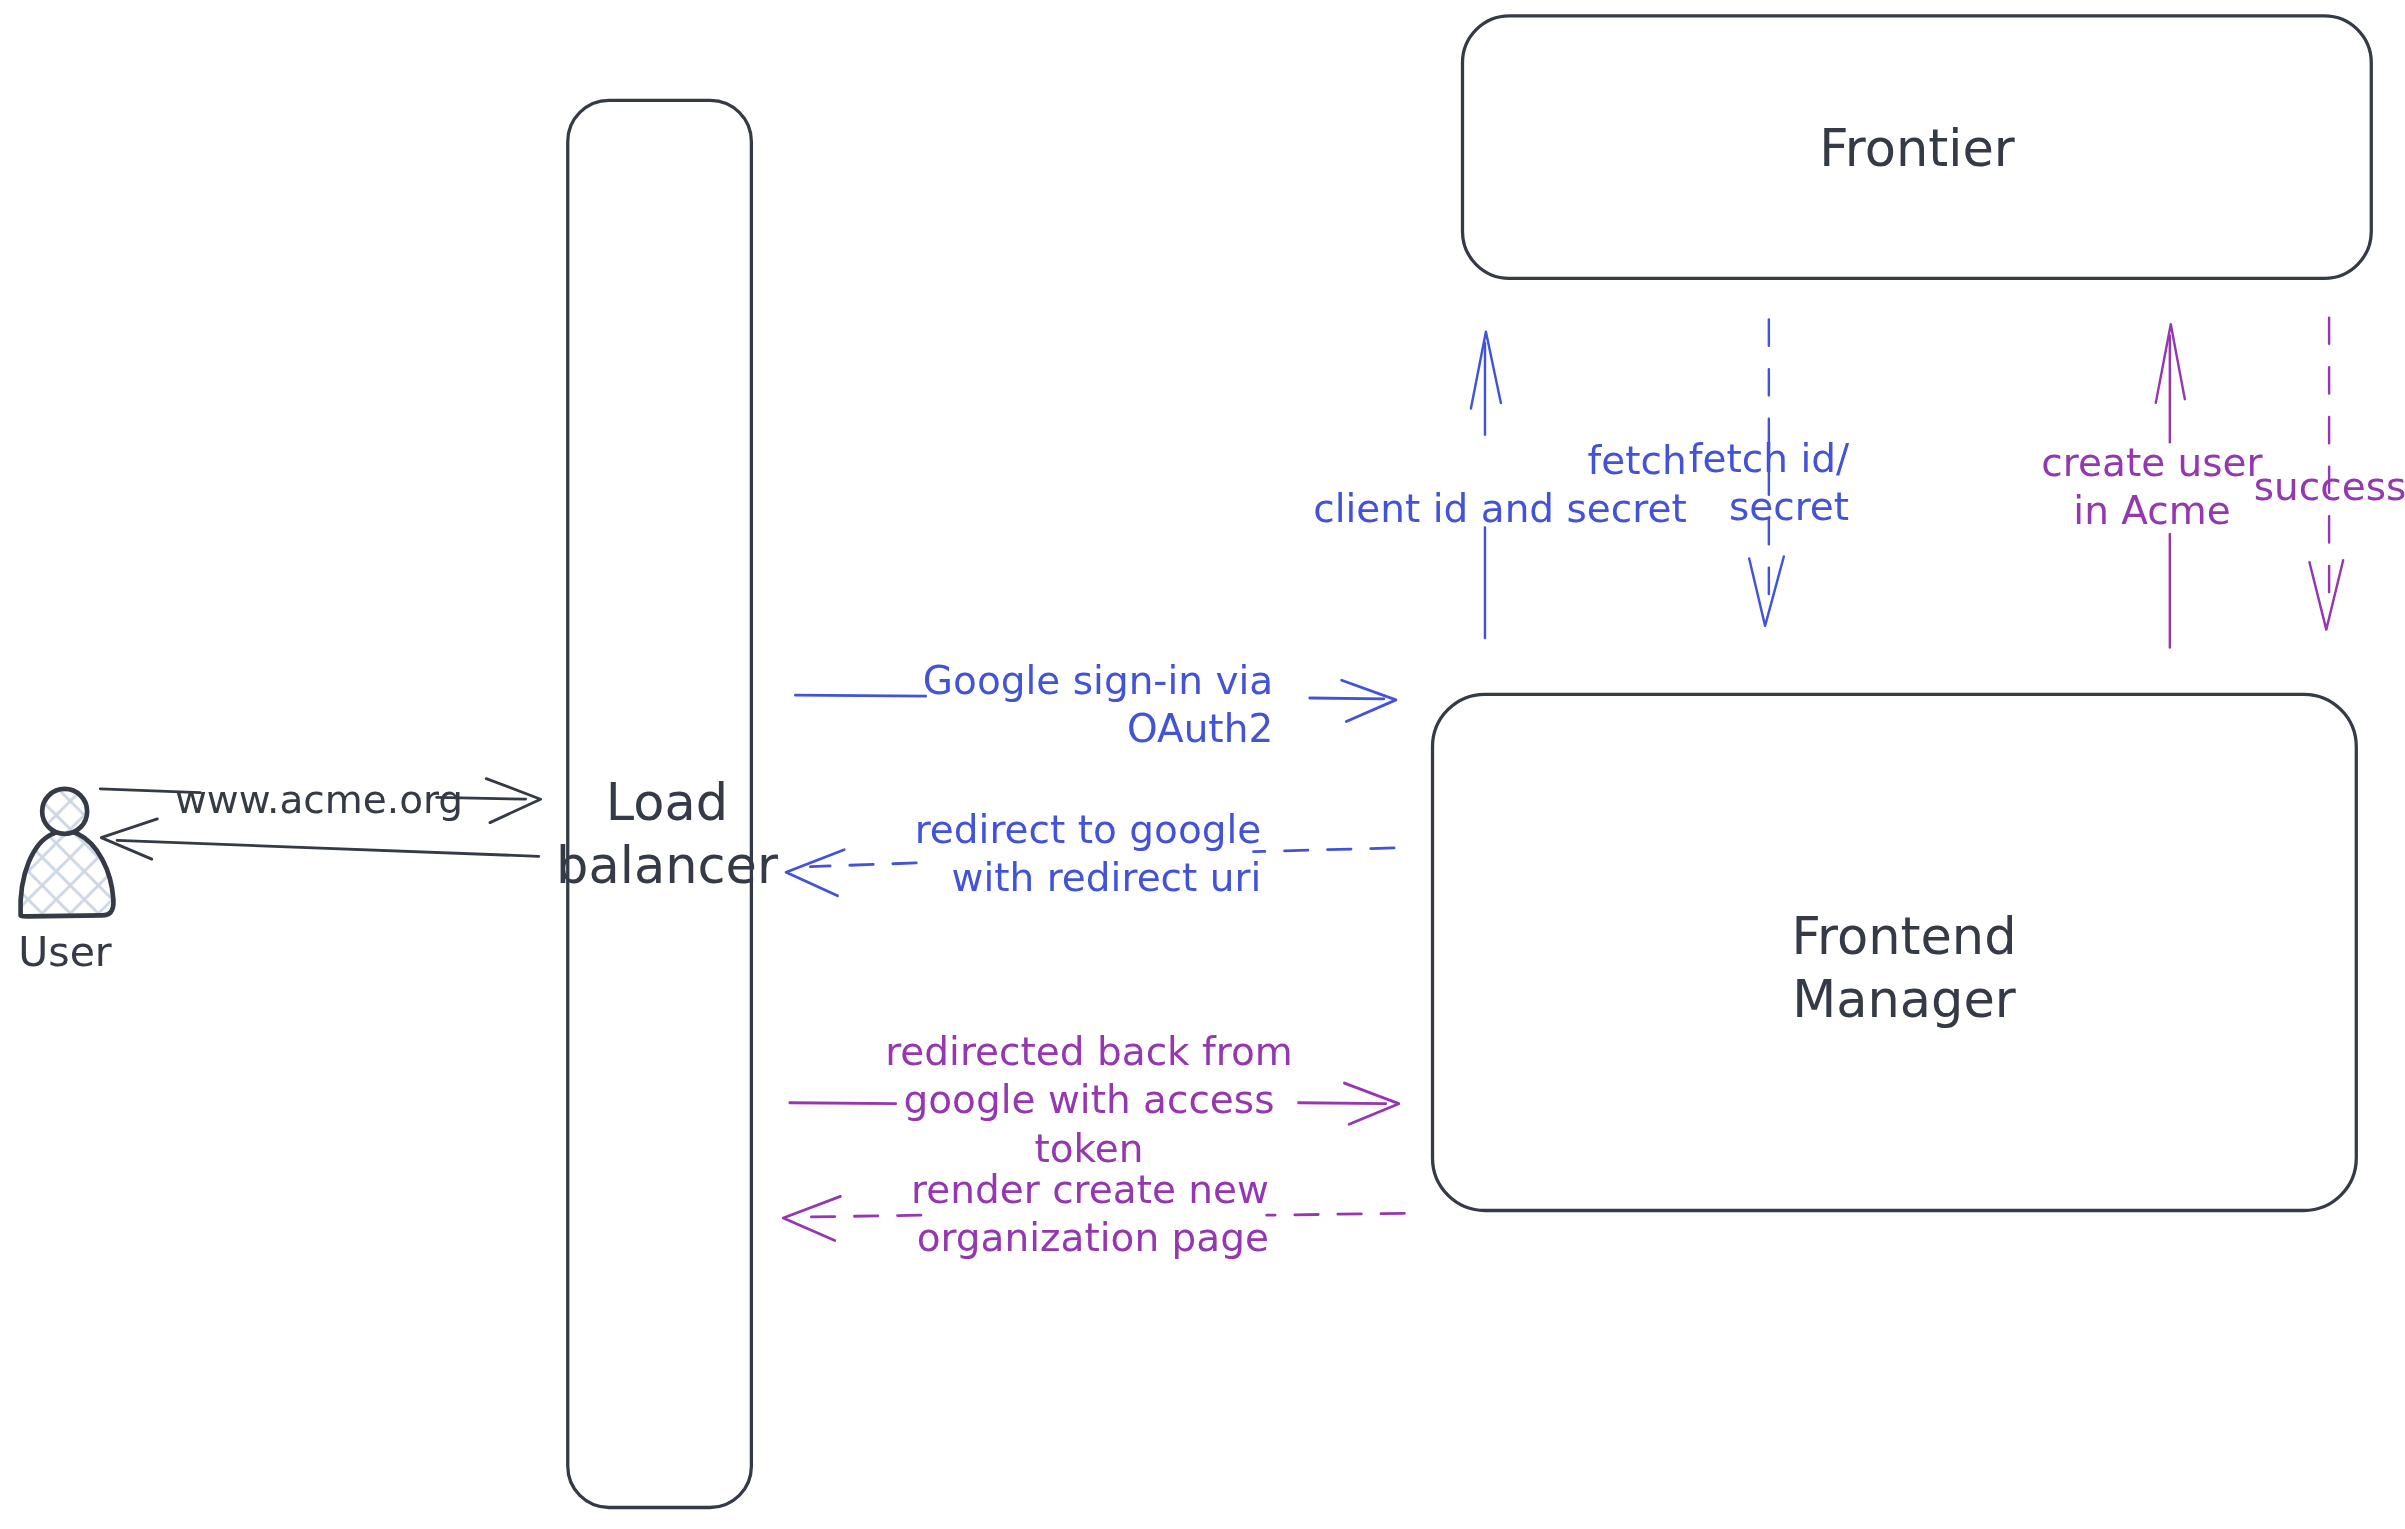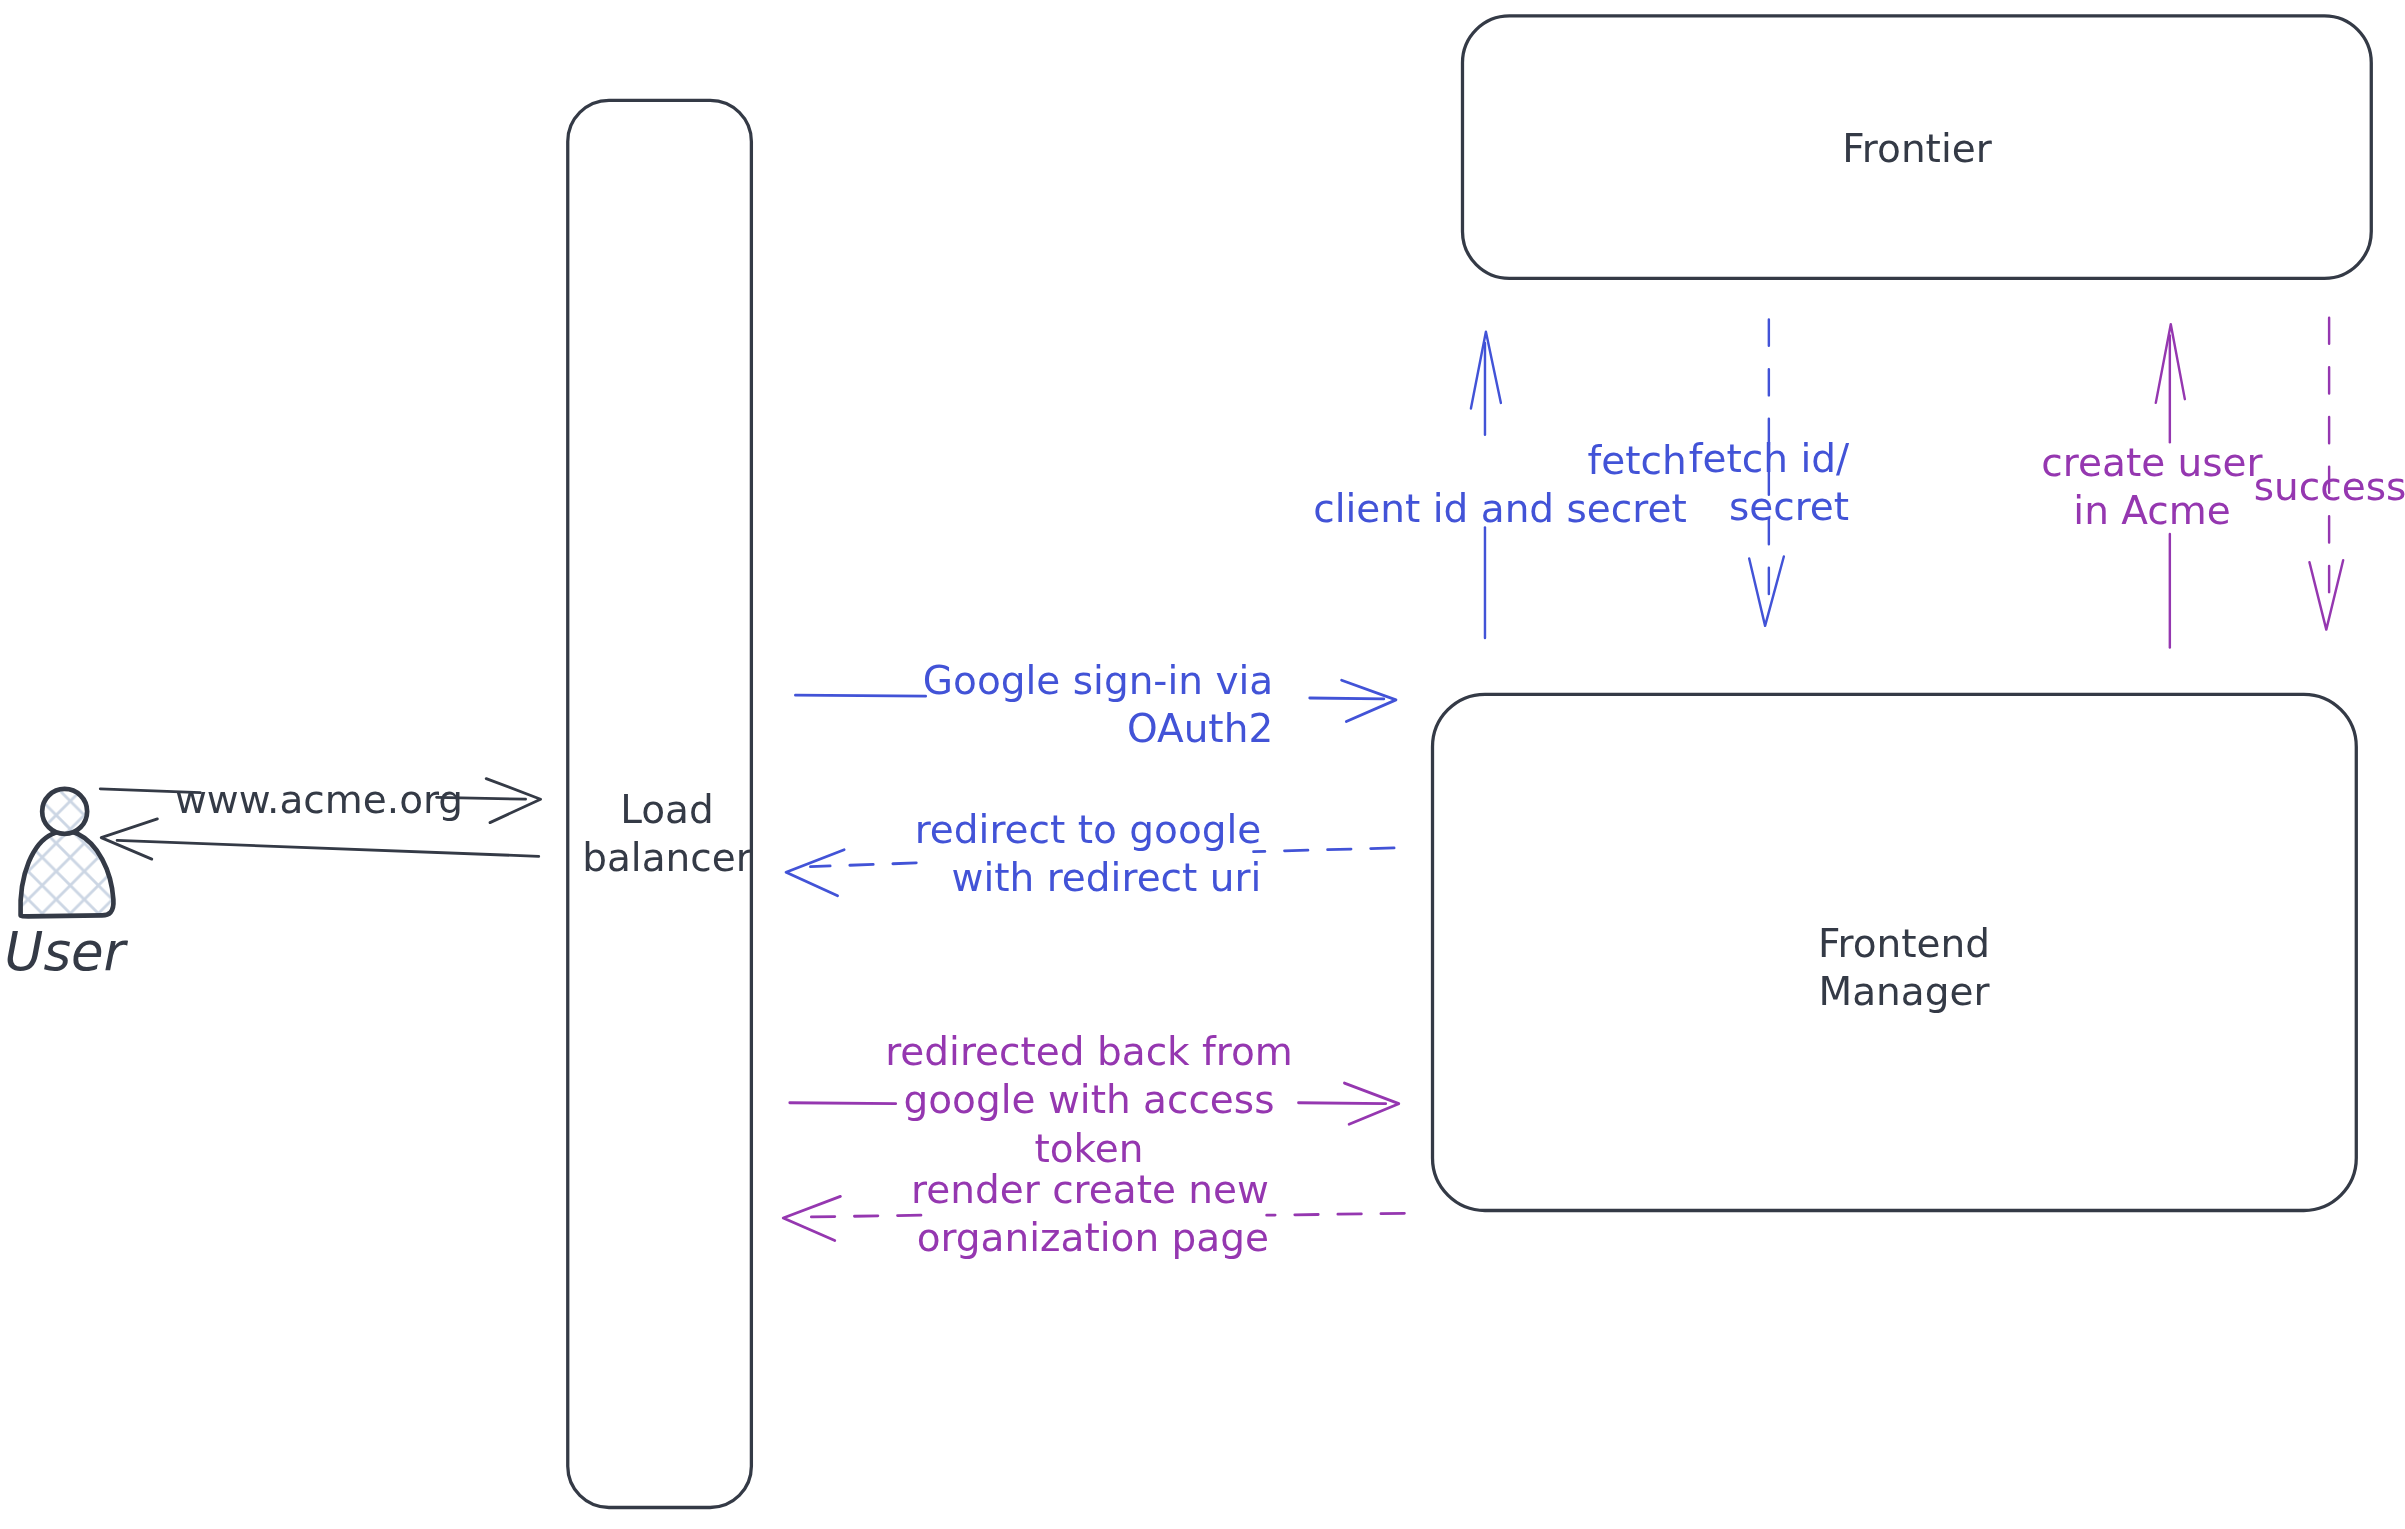--- a/index.html
+++ b/index.html
@@ -25,22 +25,22 @@
     transform:translate(-50%,-50%);
     text-align:center;
     white-space:pre-line;
     font-size:39px;
     line-height:1.24;
     letter-spacing:0px;
     color:var(--ink);
   }
   .label.blue{color:var(--blue);text-align:right;}
   .label.purple{color:var(--purple);}
-  .label.node{font-size:39px;}
-  .label.user{font-size:53px;font-style:italic;}
+  .label.node{font-size:51px;}
+  .label.user{font-size:41px;}
 </style>
 </head>
 <body>
 
 <div id="canvas" style="background: rgb(255, 255, 255);">
 
   <svg width="2405" height="1530" viewBox="0 0 2567 1633">
     <defs>
       <pattern id="hatch" width="30" height="30" patternUnits="userSpaceOnUse">
         <rect width="30" height="30" fill="#ffffff"></rect>

